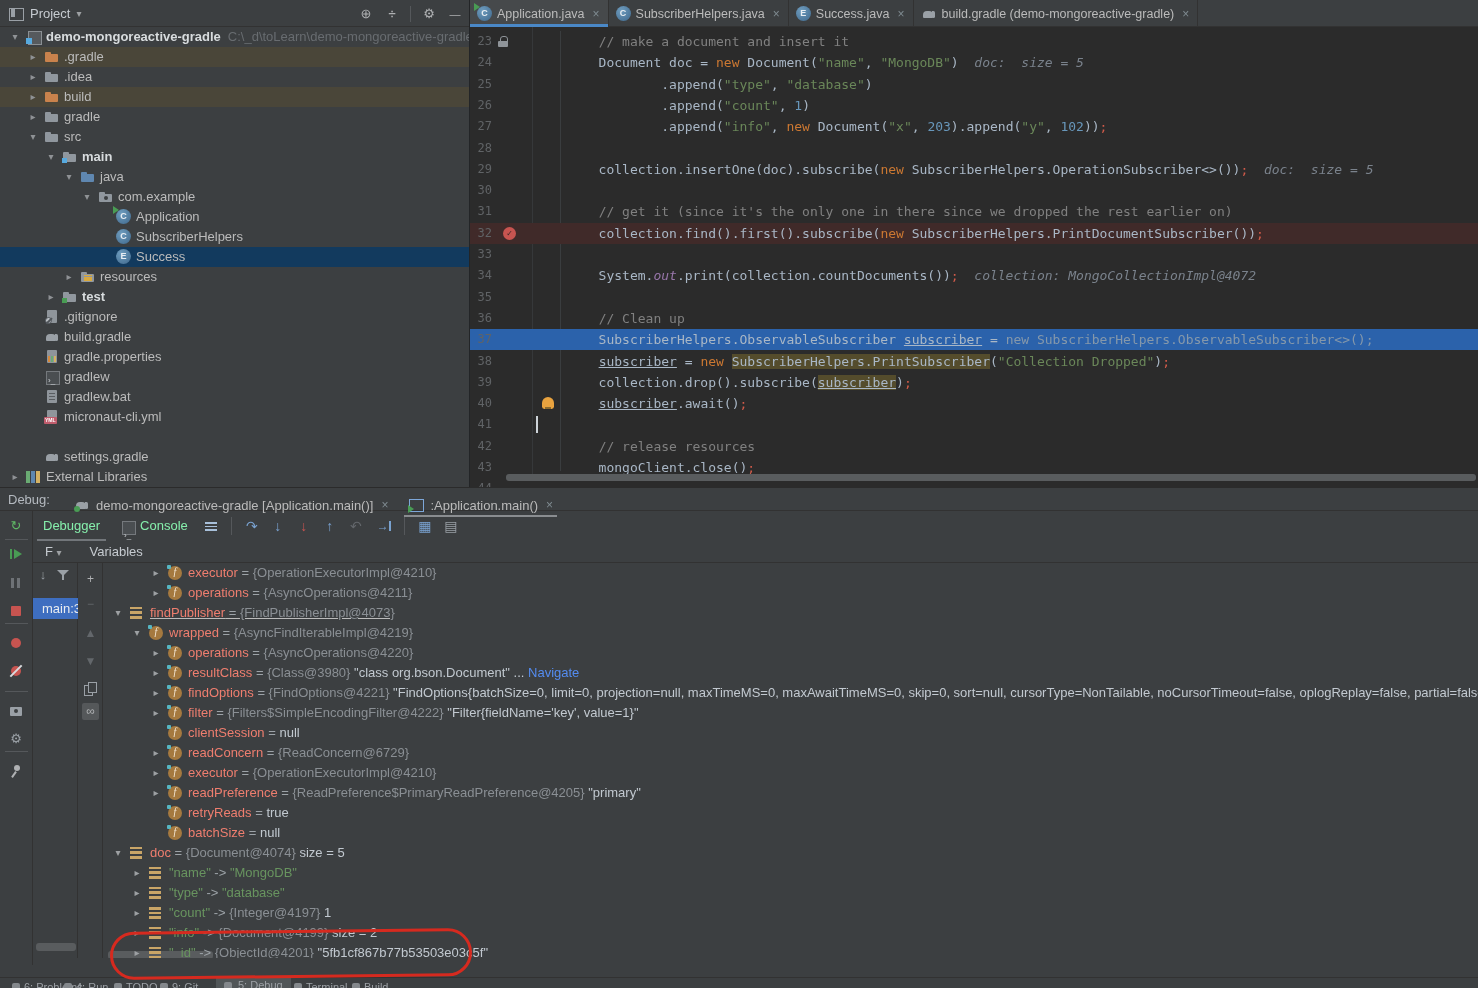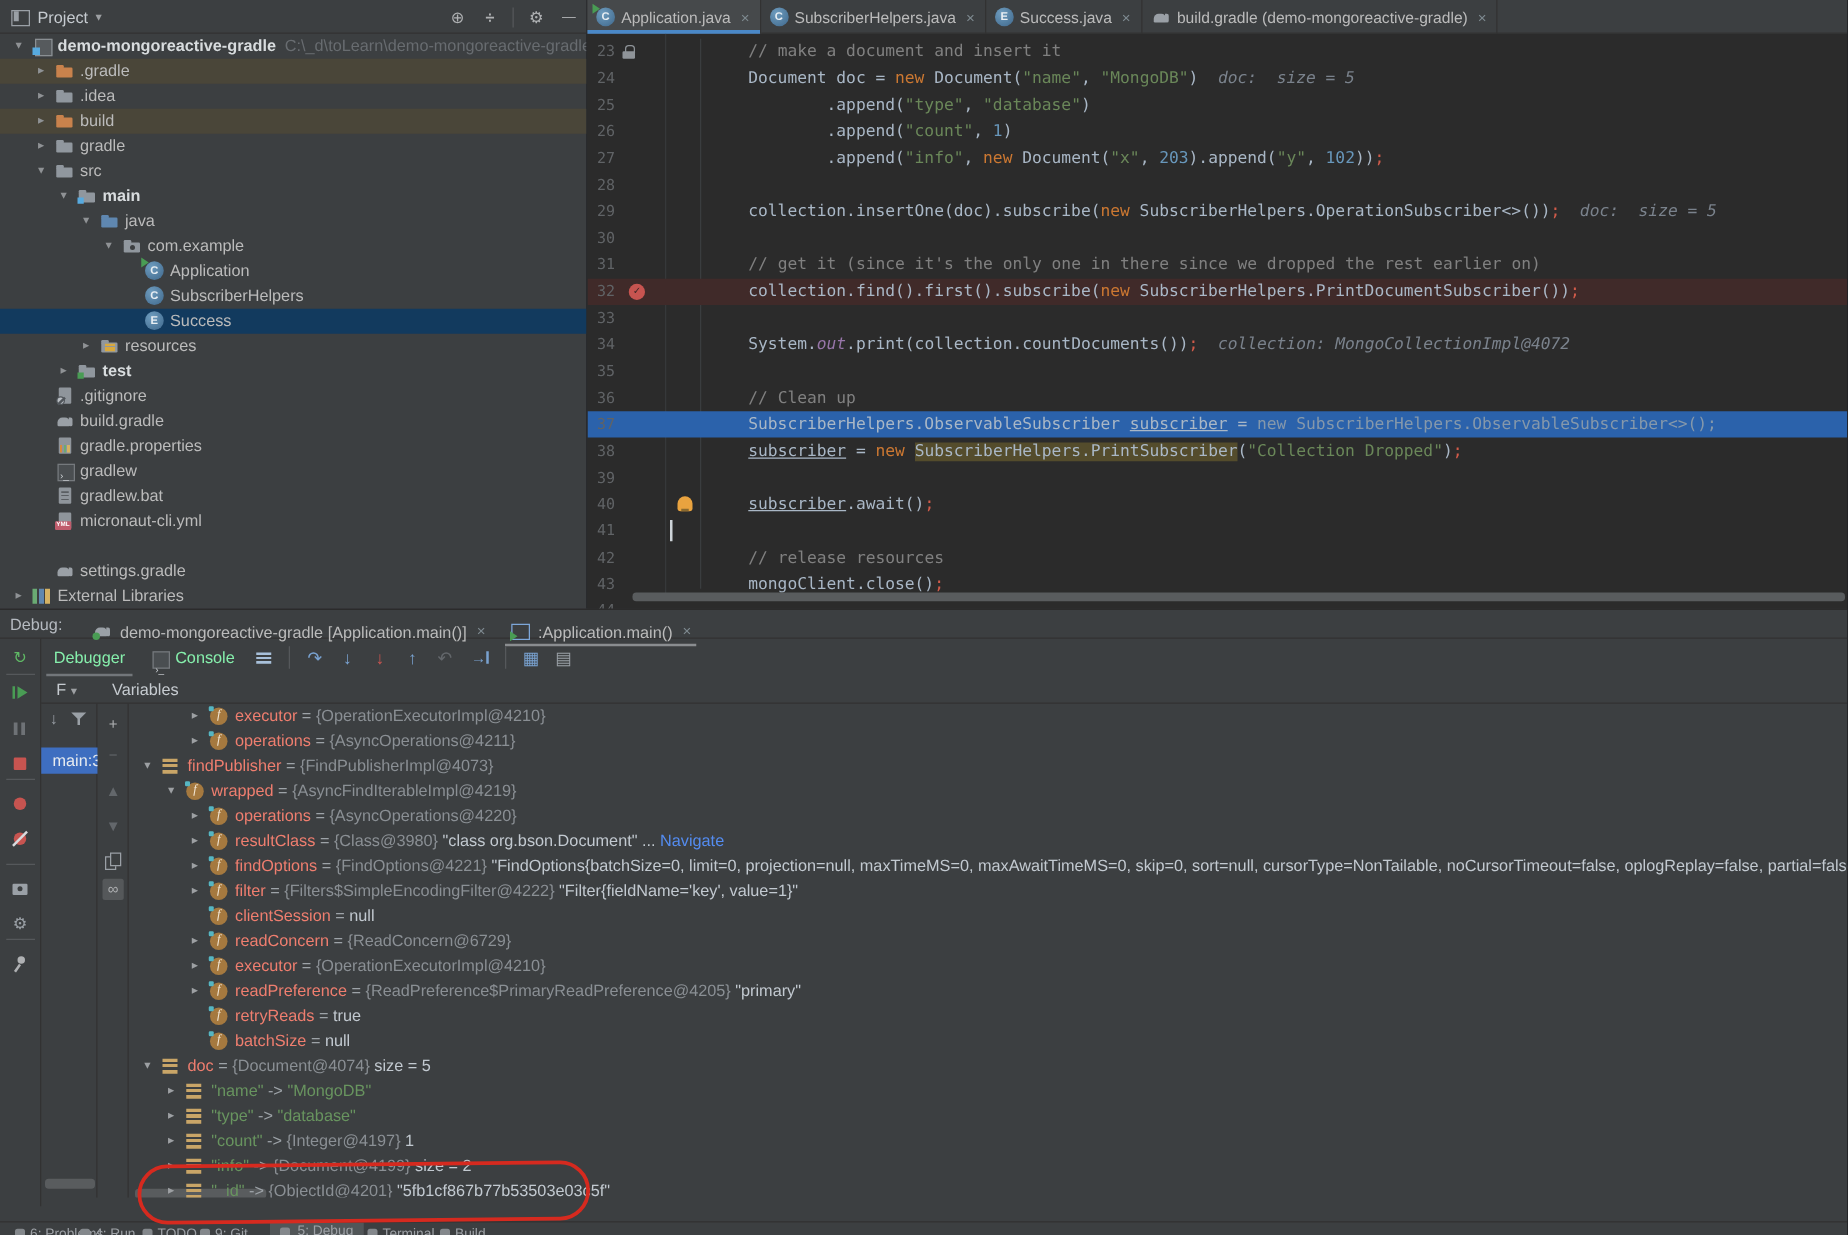--- a/index.html
+++ b/index.html
@@ -356,21 +356,21 @@
           <div class="cl" style="top: 131.8px;"><span class="ln">29</span><span class="code"><span class="sp">        collection.insertOne(doc).subscribe(</span><span class="sk">new</span><span class="sp"> SubscriberHelpers.OperationSubscriber&lt;&gt;())</span><span class="sx">;</span><span class="sh">  doc:  size = 5</span></span></div>
           <div class="cl" style="top: 153.1px;"><span class="ln">30</span><span class="code"></span></div>
           <div class="cl" style="top: 174.4px;"><span class="ln">31</span><span class="code"><span class="sp">        </span><span class="sc">// get it (since it's the only one in there since we dropped the rest earlier on)</span></span></div>
           <div class="cl bp" style="top: 195.7px;"><span class="ln">32</span><span class="mk-bp" style="left: 33px; top: 4px;">✓</span><span class="code"><span class="sp">        collection.find().first().subscribe(</span><span class="sk">new</span><span class="sp"> SubscriberHelpers.PrintDocumentSubscriber())</span><span class="sx">;</span></span></div>
           <div class="cl" style="top: 217px;"><span class="ln">33</span><span class="code"></span></div>
           <div class="cl" style="top: 238.3px;"><span class="ln">34</span><span class="code"><span class="sp">        System.</span><span class="sf">out</span><span class="sp">.print(collection.countDocuments())</span><span class="sx">;</span><span class="sh">  collection: MongoCollectionImpl@4072</span></span></div>
           <div class="cl" style="top: 259.6px;"><span class="ln">35</span><span class="code"></span></div>
           <div class="cl" style="top: 280.9px;"><span class="ln">36</span><span class="code"><span class="sp">        </span><span class="sc">// Clean up</span></span></div>
           <div class="cl exec" style="top: 302.2px;"><span class="ln">37</span><span class="code"><span class="sp">        SubscriberHelpers.ObservableSubscriber </span><span class="su">subscriber</span><span class="sp"> = </span><span class="sd">new SubscriberHelpers.ObservableSubscriber&lt;&gt;();</span></span></div>
           <div class="cl" style="top: 323.5px;"><span class="ln">38</span><span class="code"><span class="sp">        </span><span class="su">subscriber</span><span class="sp"> = </span><span class="sk">new</span><span class="sp"> </span><span class="shl">SubscriberHelpers.PrintSubscriber</span><span class="sp">(</span><span class="ss">"Collection Dropped"</span><span class="sp">)</span><span class="sx">;</span></span></div>
-          <div class="cl" style="top: 344.8px;"><span class="ln">39</span></div>
+          <div class="cl" style="top: 344.8px;"><span class="ln">39</span><span class="code"><span class="sp">        collection.drop().subscribe(</span><span class="shlu">subscriber</span><span class="sp">)</span><span class="sx">;</span></span></div>
           <div class="cl" style="top: 366.1px;"><span class="ln">40</span><span class="mk-bulb" style="left: 72px; top: 4px;"></span><span class="code"><span class="sp">        </span><span class="su">subscriber</span><span class="sp">.await()</span><span class="sx">;</span></span></div>
           <div class="cl" style="top: 387.4px;"><span class="ln">41</span><span class="mk-caret" style="left: 66px; top: 2px;"></span><span class="code"></span></div>
           <div class="cl" style="top: 408.7px;"><span class="ln">42</span><span class="code"><span class="sp">        </span><span class="sc">// release resources</span></span></div>
           <div class="cl" style="top: 430px;"><span class="ln">43</span><span class="code"><span class="sp">        mongoClient.close()</span><span class="sx">;</span></span></div>
           <div class="cl" style="top: 451.3px;"><span class="ln">44</span><span class="code"></span></div>
         </div>
       <div id="ed-hscroll"></div>
     </div>
   </div>
 
@@ -463,21 +463,21 @@
         <div class="vrow" style="top: 20px;">
           <span class="chev" style="left: 47px;">▸</span>
           <span class="ic ic-f vic" style="left: 65px;">
             <span class="ltr">f</span>
           </span>
           <span class="vtxt" style="left: 85px;"><span class="vnm">operations</span><span class="veq"> = </span><span class="vr">{AsyncOperations@4211}</span></span>
         </div>
         <div class="vrow" style="top: 40px;">
           <span class="chev" style="left: 9px;">▾</span>
           <span class="ic ic-bars vic" style="left: 27px;"></span>
-          <span class="vtxt" style="left: 47px;"><span class="vnm">findPublisher</span><span class="veq"> = </span><span class="vr">{FindPublisherImpl@4073}</span></span>
+          <span class="vtxt" style="left: 47px; text-decoration: underline;"><span class="vnm">findPublisher</span><span class="veq"> = </span><span class="vr">{FindPublisherImpl@4073}</span></span>
         </div>
         <div class="vrow" style="top: 60px;">
           <span class="chev" style="left: 28px;">▾</span>
           <span class="ic ic-f vic" style="left: 46px;">
             <span class="ltr">f</span>
           </span>
           <span class="vtxt" style="left: 66px;"><span class="vnm">wrapped</span><span class="veq"> = </span><span class="vr">{AsyncFindIterableImpl@4219}</span></span>
         </div>
         <div class="vrow" style="top: 80px;">
           <span class="chev" style="left: 47px;">▸</span>

